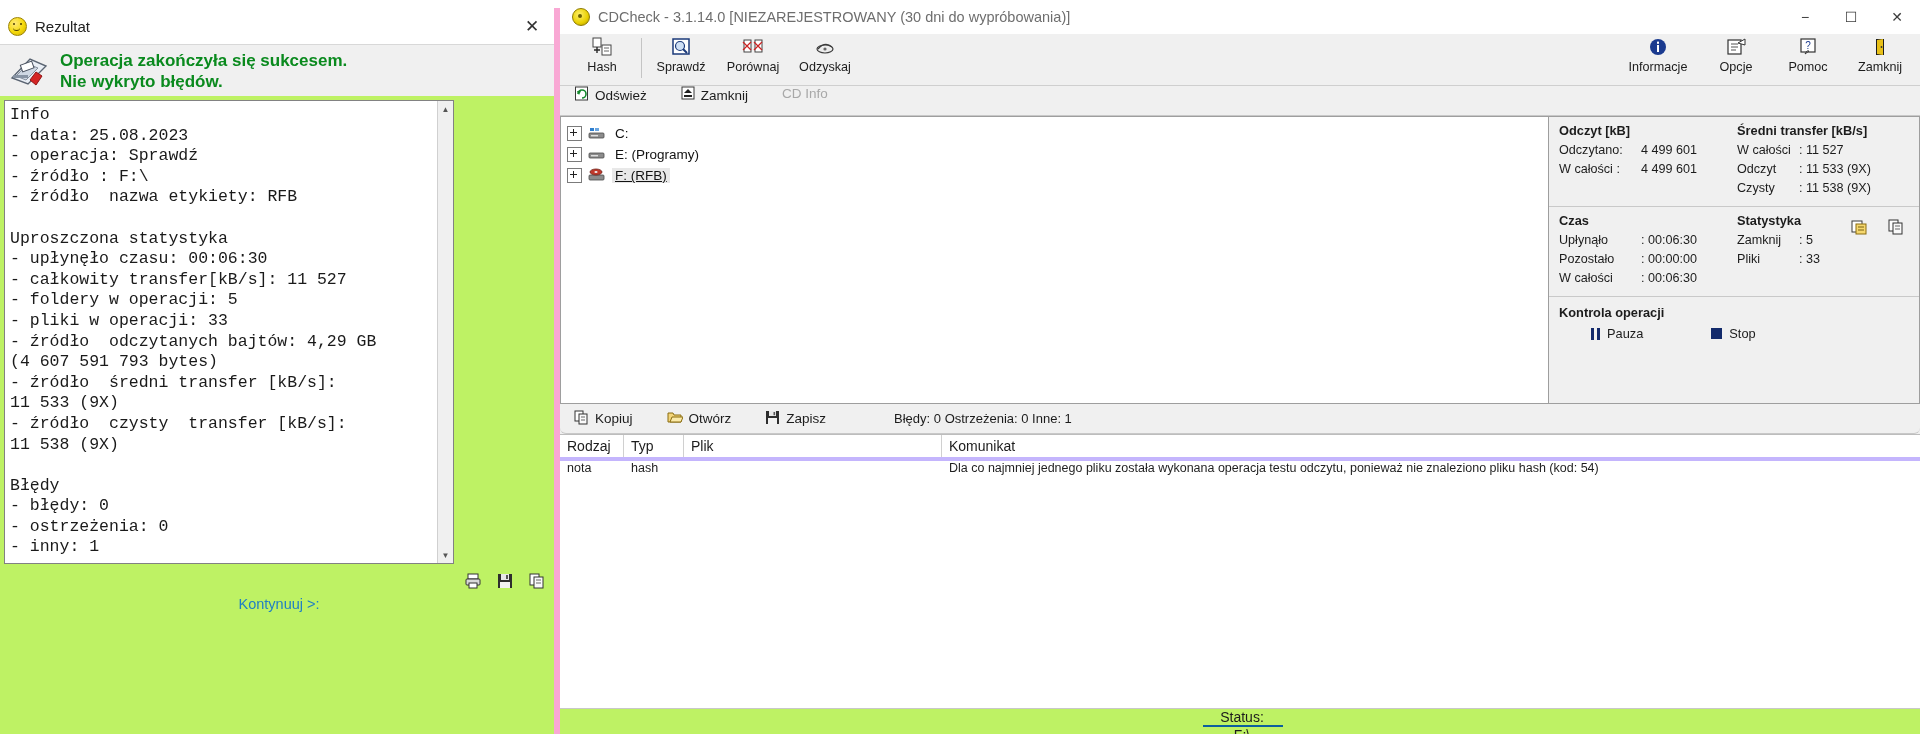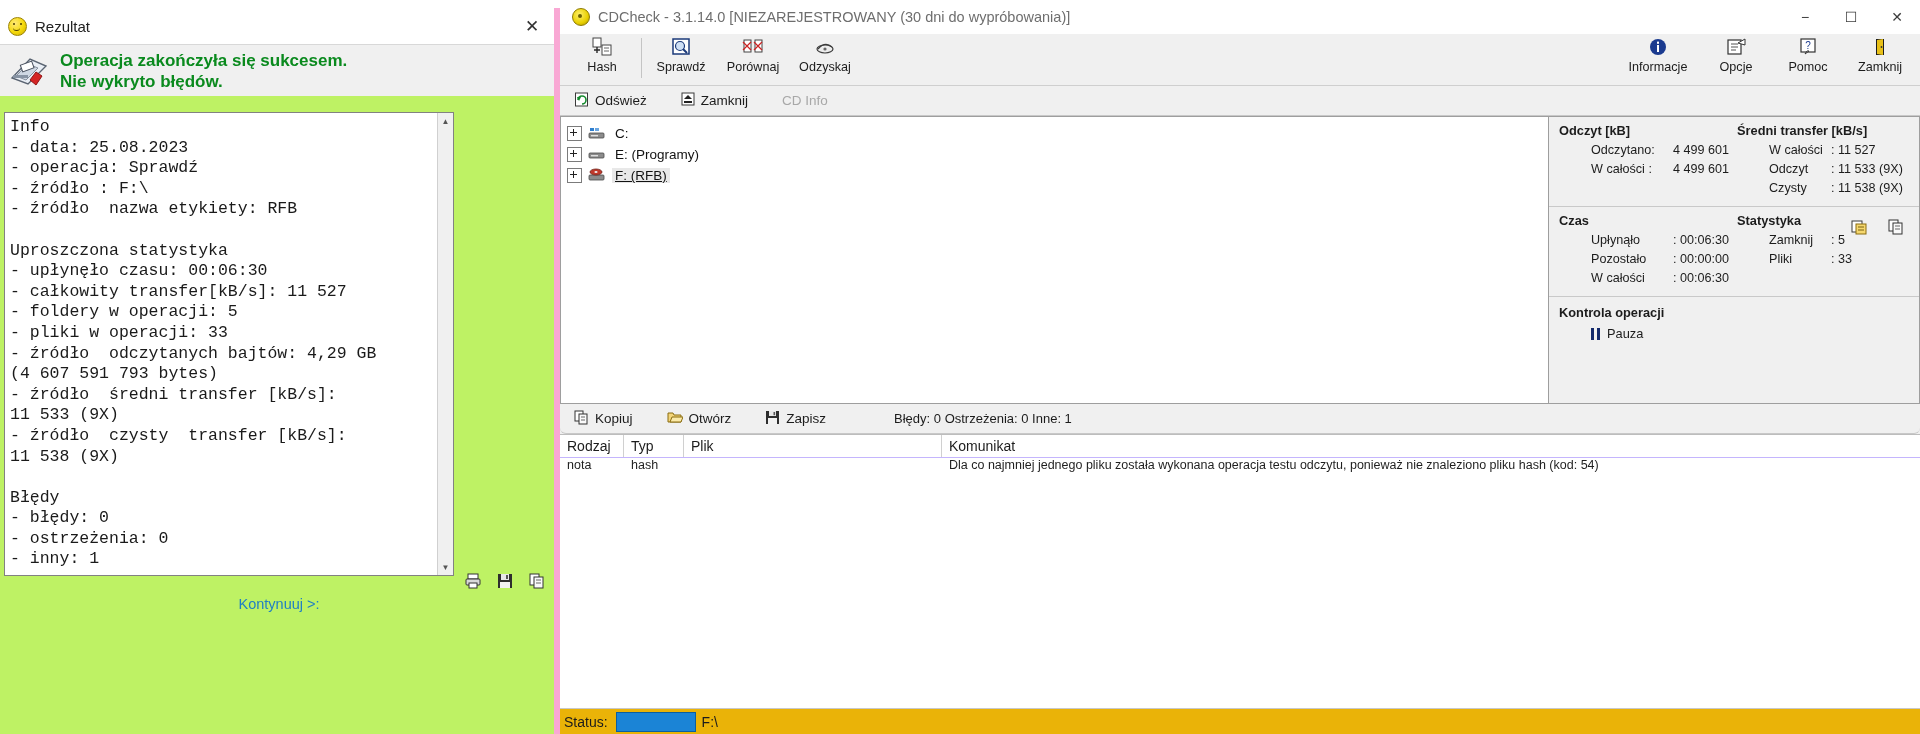--- a/index.html
+++ b/index.html
@@ -62,21 +62,20 @@
   #banner-text {
     color: #0a8a1e; font-weight: bold; font-size: 17px; line-height: 21px;
   }
   #left-textarea-wrap {
     position: absolute; left: 4px; top: 92px;
     width: 450px; height: 464px;
     border: 1px solid #828282;
     background: #ffffff;
     box-sizing: border-box;
     display: flex;
-    margin-top: 12px;
   }
   #left-text {
     flex: 1 1 auto;
     font-family: "Liberation Mono", "DejaVu Sans Mono", monospace;
     font-size: 16.5px;
     line-height: 20.6px;
     color: #1a1a1a;
     padding: 4px 2px 2px 5px;
     white-space: pre-wrap;
     overflow: hidden;
@@ -153,21 +152,21 @@
   .tb-sep {
     width: 1px; height: 40px; background: #c4c4c4; margin: 4px 3px 0 3px;
   }
   #tb-left { display: flex; align-items: flex-start; padding-left: 6px; }
   #tb-right { position: absolute; right: 4px; top: 0; display: flex; }
   .tb-btn-wide { width: 84px; }
 
   #cd-toolbar2 {
     height: 30px; background: #f0f0f0;
     border-bottom: 1px solid #c8c8c8;
-    display: flex; align-items: center; padding-left: 14px;
+    display: flex; align-items: flex-start; padding-left: 14px;
     font-size: 13.5px; color: #1c1c1c; box-sizing: border-box;
   }
   .tb2-btn {
     display: flex; align-items: center; gap: 6px;
     margin-right: 34px; cursor: pointer;
   }
   .tb2-btn.disabled { color: #a8a8a8; cursor: default; }
 
   #cd-body {
     position: absolute; left: 0; top: 116px;
@@ -206,27 +205,27 @@
     box-sizing: border-box;
     font-size: 12.6px; color: #1c1c1c;
     position: relative;
   }
   .stat-block { padding: 6px 0 4px 10px; }
   .stat-divider { height: 1px; background: #c9c9c9; margin: 2px 0 0 0; }
   .stat-grid2 { display: flex; }
   .stat-col { flex: 0 0 auto; }
   .stat-col.col1 { width: 178px; }
   .stat-hdr { font-weight: bold; margin-bottom: 5px; font-size: 12.8px; }
-  .stat-line { height: 19px; display: flex; margin-left: 32px; }
+  .stat-line { height: 19px; display: flex; }
   .stat-key { display: inline-block; }
   .stat-key.w1 { width: 82px; }
   .stat-key.w2 { width: 62px; }
   .stat-val { }
   .op-title { font-weight: bold; padding: 8px 0 6px 10px; font-size: 12.8px; }
-  .op-buttons { display: flex; padding-left: 42px; gap: 68px; flex-direction: column; }
+  .op-buttons { display: flex; padding-left: 42px; gap: 68px; }
   .op-btn { display: flex; align-items: center; gap: 7px; cursor: pointer; font-size: 12.8px; }
   .pause-glyph {
     width: 9px; height: 12px; position: relative;
   }
   .pause-glyph::before, .pause-glyph::after {
     content: ""; position: absolute; top: 0; width: 3px; height: 12px; background: #132a6b;
   }
   .pause-glyph::before { left: 0; }
   .pause-glyph::after { left: 6px; }
   .stop-glyph { width: 11px; height: 11px; background: #132a6b; }
@@ -240,34 +239,34 @@
     display: flex; align-items: center; padding-left: 14px;
     font-size: 13.5px; color: #1c1c1c; box-sizing: border-box; border-radius: 6px;
   }
   #msg-counts { margin-left: 34px; font-size: 13px; }
   #msg-table {
     position: absolute; left: 0; top: 434px; width: 1360px; height: 275px;
     background: #ffffff; border-top: 1px solid #bdbdbd; box-sizing: border-box;
   }
   #msg-head {
     display: flex; height: 22px; align-items: center;
-    border-bottom: 1px solid #c4b5fd; background: #ffffff;
+    border-bottom: 4px solid #c4b5fd; background: #ffffff;
     font-size: 14px; color: #1c1c1c;
   }
   .th { border-right: 1px solid #d0d0d0; padding-left: 7px; height: 22px; line-height: 22px; box-sizing: border-box; cursor: pointer; }
   .th.c1 { width: 64px; } .th.c2 { width: 60px; } .th.c3 { width: 258px; } .th.c4 { width: 900px; border-right: none; }
   .td { padding-left: 7px; box-sizing: border-box; font-size: 12.5px; color: #1f1f1f; }
   .td.c1 { width: 64px; } .td.c2 { width: 60px; } .td.c3 { width: 258px; } .td.c4 { width: 900px; }
   #msg-row { display: flex; height: 20px; }
 
   #cd-statusbar {
     position: absolute; left: 0; bottom: 0; width: 1360px; height: 26px;
-    background: #eab308; border-top: 1px solid #c8c8c8;
+    background: #bef264; border-top: 1px solid #c8c8c8;
     display: flex; align-items: center; padding-left: 4px;
-    font-size: 14px; color: #1c1c1c; box-sizing: border-box;
+    font-size: 14px; color: #1c1c1c; box-sizing: border-box; flex-direction: column;
   }
   #progress-track {
     width: 78px; height: 18px; background: #1b84d6;
     border: 1px solid #0c5f9e; margin: 0 6px 0 8px;
   }
 </style>
 </head>
 <body>
 
 <div id="root">

